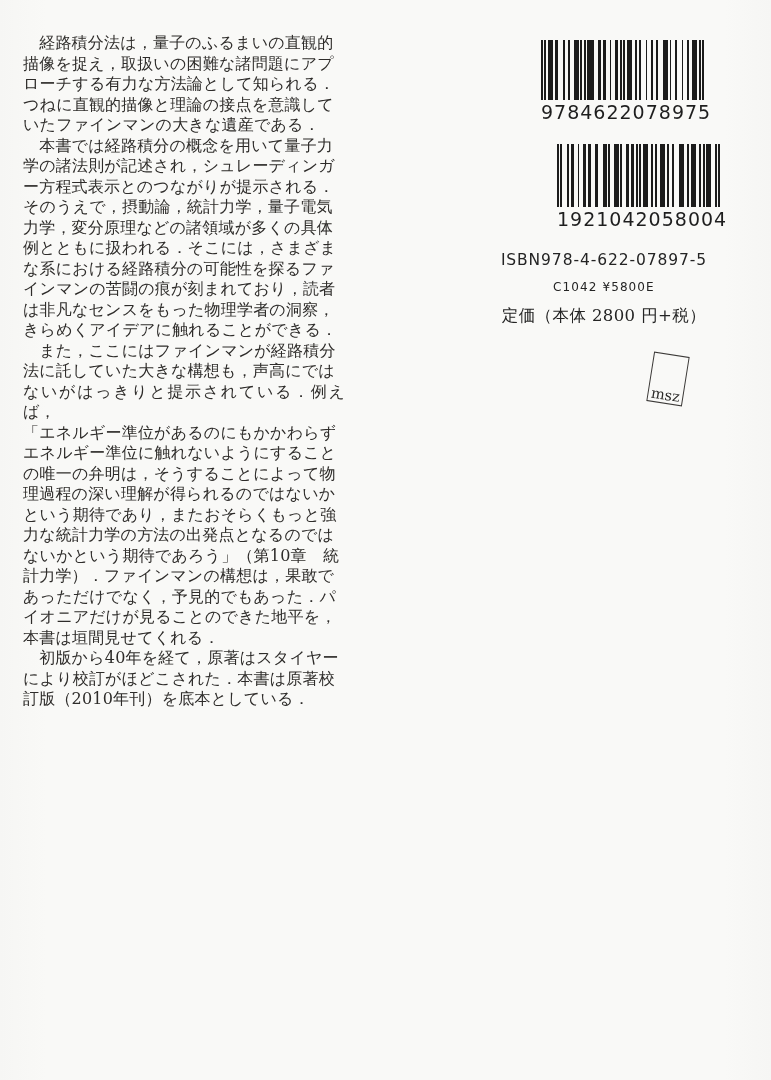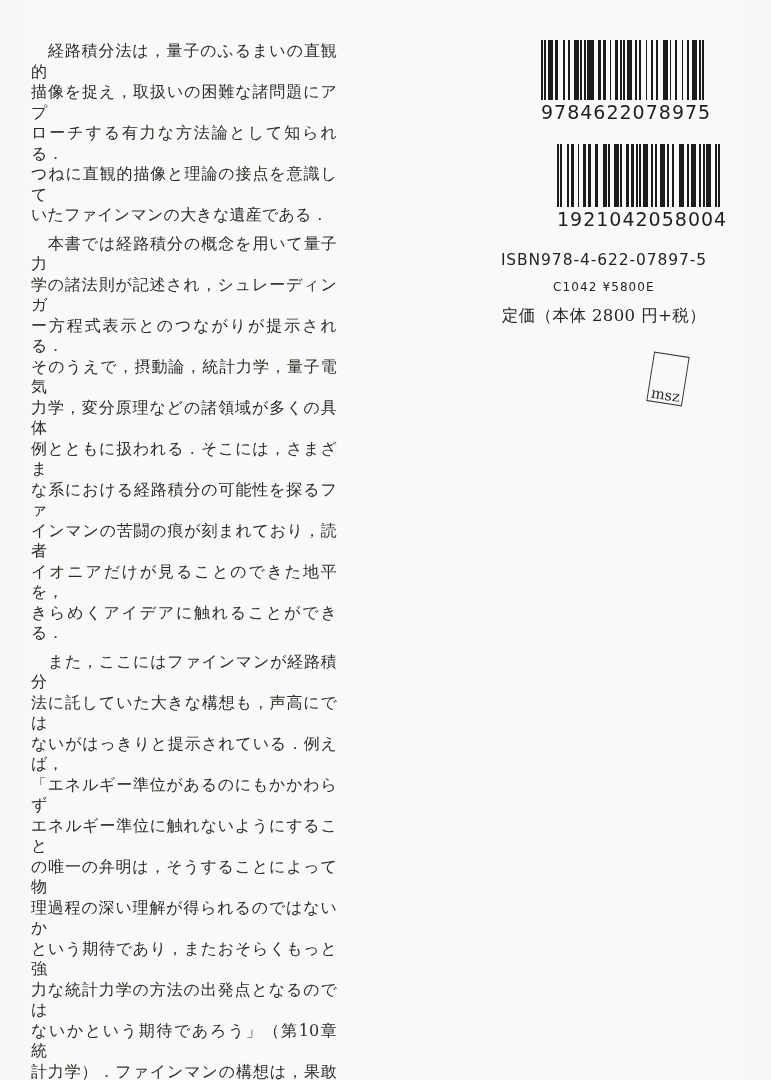--- a/index.html
+++ b/index.html
@@ -18,21 +18,21 @@
   .blurb {
     position: absolute;
     left: 23px; top: 33px; width: 322px;
     font-size: 16px;
     line-height: 20.5px;
     letter-spacing: 0.2px;
     color: #2e2c2a;
     text-align: justify;
   }
   .blurb p {
-    margin: 8px;
+    margin: 0;
     white-space: pre-line;
   }
   
   .barcode-block { position: absolute; left: 541px; width: 146px; }
   .barcode-block.first  { top: 40px; }
   .barcode-block.second { top: 144px; padding-left: 16px; }
   .barcode-bars { display: block; width: 163px; }
   .barcode-block.first  .barcode-bars { height: 60px; }
   .barcode-block.second .barcode-bars { height: 63px; }
   .barcode-digits {
@@ -98,36 +98,39 @@
 つねに直観的描像と理論の接点を意識して
 いたファインマンの大きな遺産である．</p>
     <p>　本書では経路積分の概念を用いて量子力
 学の諸法則が記述され，シュレーディンガ
 ー方程式表示とのつながりが提示される．
 そのうえで，摂動論，統計力学，量子電気
 力学，変分原理などの諸領域が多くの具体
 例とともに扱われる．そこには，さまざま
 な系における経路積分の可能性を探るファ
 インマンの苦闘の痕が刻まれており，読者
-イオニアだけが見ることのできた地平を，
+は非凡なセンスをもった物理学者の洞察，
 きらめくアイデアに触れることができる．</p>
     <p>　また，ここにはファインマンが経路積分
 法に託していた大きな構想も，声高にでは
 ないがはっきりと提示されている．例えば，
 「エネルギー準位があるのにもかかわらず
 エネルギー準位に触れないようにすること
 の唯一の弁明は，そうすることによって物
 理過程の深い理解が得られるのではないか
 という期待であり，またおそらくもっと強
 力な統計力学の方法の出発点となるのでは
 ないかという期待であろう」（第10章　統
 計力学）．ファインマンの構想は，果敢で
 あっただけでなく，予見的でもあった．パ
 イオニアだけが見ることのできた地平を，
 本書は垣間見せてくれる．</p>
+    <p>　初版から40年を経て，原著はスタイヤー
+により校訂がほどこされた．本書は原著校
+訂版（2010年刊）を底本としている．</p>
   </div>
 
   <div class="barcode-block first">
     <svg class="barcode-bars" viewBox="0 0 95 1" preserveAspectRatio="none" shape-rendering="crispEdges">
         <rect x="0" y="0" width="1" height="1" fill="#1c1c1c"></rect>
         <rect x="2" y="0" width="1" height="1" fill="#1c1c1c"></rect>
         <rect x="4" y="0" width="3" height="1" fill="#1c1c1c"></rect>
         <rect x="8" y="0" width="2" height="1" fill="#1c1c1c"></rect>
         <rect x="13" y="0" width="1" height="1" fill="#1c1c1c"></rect>
         <rect x="16" y="0" width="1" height="1" fill="#1c1c1c"></rect>

